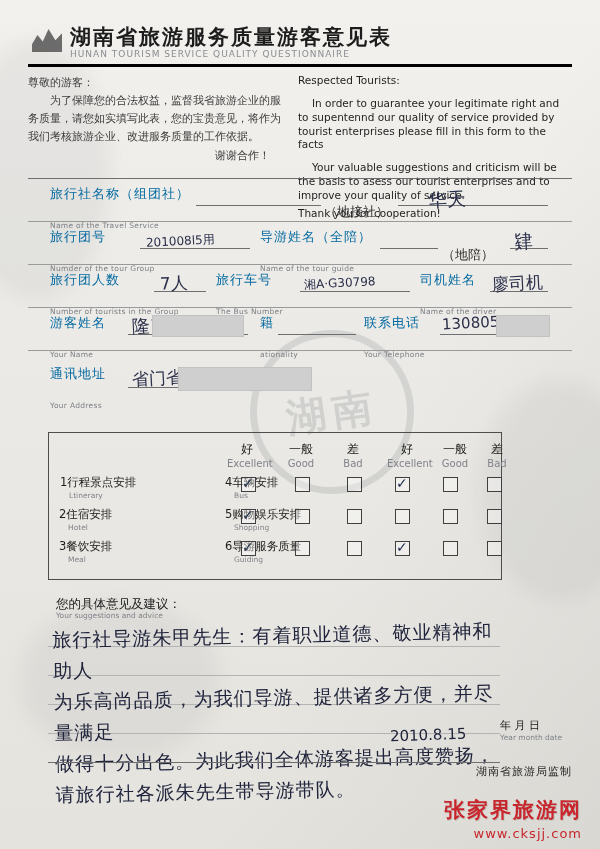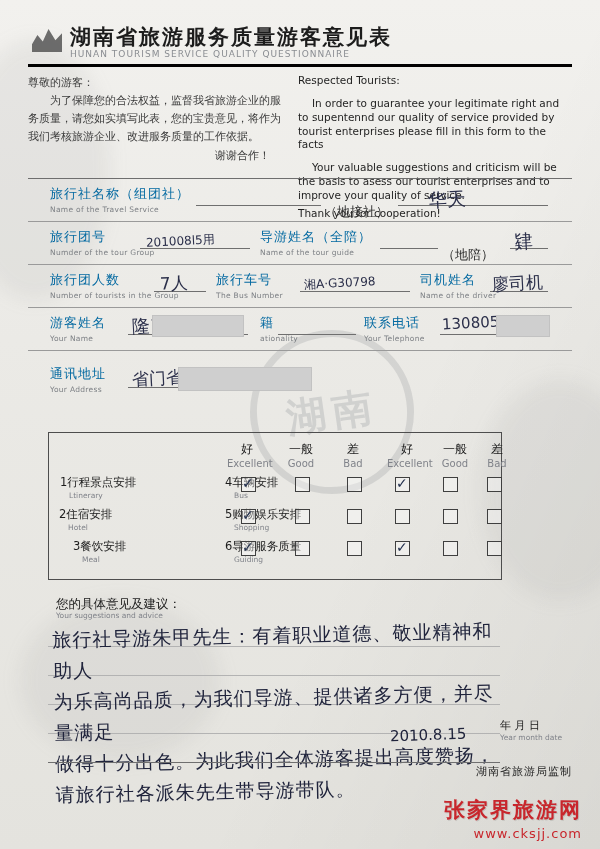--- a/index.html
+++ b/index.html
@@ -57,21 +57,21 @@
   .pre-cn .ind{text-indent:22px;font-family:Liberation Mono, monospace;}
   .pre-cn .right{text-align:right;padding-right:18px;}
   .pre-en{flex:1;font-size:10.5px;line-height:1.32;color:#1f1f1f;}
   .pre-en p{margin:0 0 4px 0;}
   .pre-en .ind{text-indent:14px;margin-top:9px;}
   
   .row{position:relative;height:42px;border-top:1px solid #9a9a9a;}
   .row.first{border-top:1px solid #6e6e6e;}
   .lbl{position:absolute;top:6px;}
   .lbl .cn{font-size:13px;letter-spacing:1px;color:#0369a1;white-space:nowrap;}
-  .lbl .en{font-size:7.5px;color:#7d8085;letter-spacing:.3px;white-space:nowrap;margin-top:2px;}
+  .lbl .en{font-size:7.5px;color:#7d8085;letter-spacing:.3px;white-space:nowrap;margin-top:18px;}
   .ul{position:absolute;border-bottom:1px solid #6f6f6f;}
   .hand{
     position:absolute;
     font-family:"DejaVu Sans","Liberation Sans",sans-serif;
     color:#2b2f4a;font-size:14px;
     transform:rotate(-3deg);
     white-space:nowrap;
   }
   .hand.sm{font-size:12px;}
   .redact{position:absolute;background:#cfcfcf;border:1px solid #c2c2c2;}
@@ -262,21 +262,21 @@
   </div>
 
   <div class="item" style="left:11px;top:42px;">
     <span>1</span><span>行程景点安排</span>
     <span class="en">Ltinerary</span>
   </div>
   <div class="item" style="left:10px;top:74px;">
     <span>2</span><span>住宿安排</span>
     <span class="en">Hotel</span>
   </div>
-  <div class="item" style="left:24px;top:106px;">
+  <div class="item" style="left:10px;top:106px;">
     <span>3</span><span>餐饮安排</span>
     <span class="en">Meal</span>
   </div>
 
   <div class="item" style="left:176px;top:42px;">
     <span>4</span><span>车辆安排</span>
     <span class="en">Bus</span>
   </div>
   <div class="item" style="left:176px;top:74px;">
     <span>5</span><span>购物娱乐安排</span>

